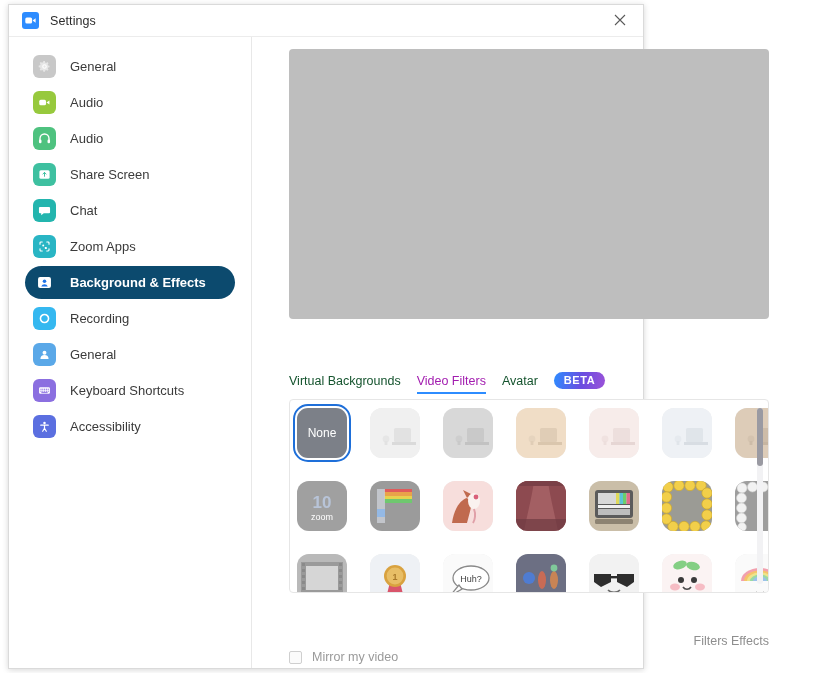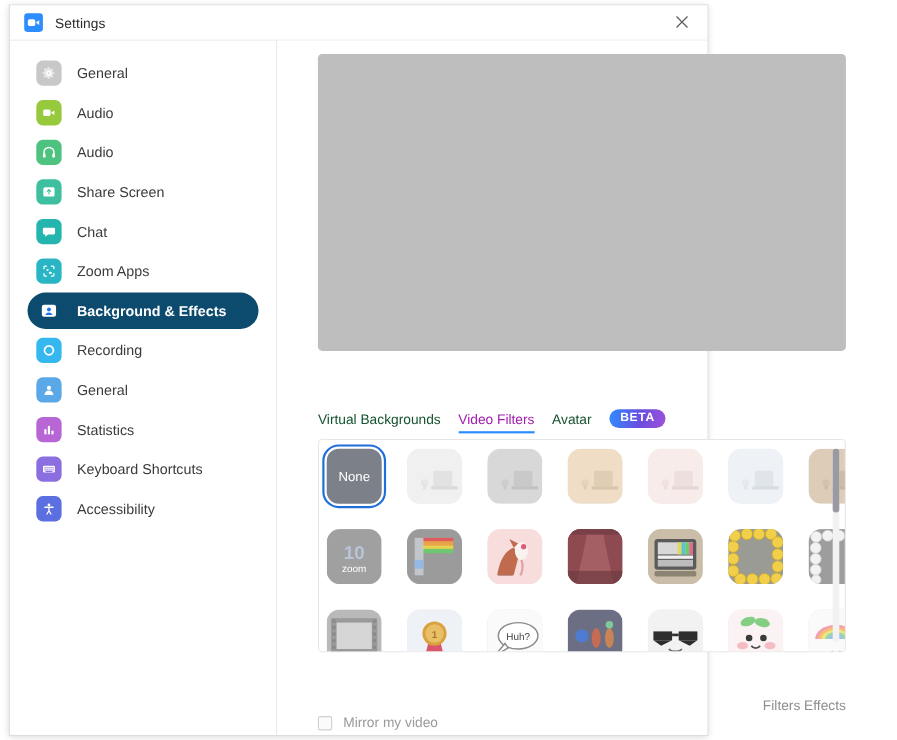--- a/index.html
+++ b/index.html
@@ -393,30 +393,20 @@
       <div class="nav-item">
         <div class="nav-icon" style="background:#5aa8e8">
           <svg viewBox="0 0 20 20" width="15" height="15" aria-hidden="true">
             <circle cx="10" cy="7.6" r="2.6" fill="#ffffff"></circle>
             <path d="M4.6 16a5.4 5.4 0 0 1 10.8 0z" fill="#ffffff"></path>
           </svg>
         </div>
         <span class="nav-label">General</span>
       </div>
 
-      <div class="nav-item">
-        <div class="nav-icon" style="background:#b866d6">
-          <svg viewBox="0 0 20 20" width="15" height="15" aria-hidden="true">
-            <rect x="4.4" y="9.6" width="2.6" height="6.2" fill="#ffffff"></rect>
-            <rect x="8.7" y="5.6" width="2.6" height="10.2" fill="#ffffff"></rect>
-            <rect x="13" y="11.4" width="2.6" height="4.4" fill="#ffffff"></rect>
-          </svg>
-        </div>
-        <span class="nav-label">Statistics</span>
-      </div>
 
       <div class="nav-item">
         <div class="nav-icon" style="background:#8b6fe0">
           <svg viewBox="0 0 20 20" width="15" height="15" aria-hidden="true">
             <rect x="2.8" y="5.8" width="14.4" height="8.4" rx="1.6" fill="#ffffff"></rect>
             <g fill="#8b6fe0">
               <rect x="4.6" y="7.6" width="1.5" height="1.5"></rect>
               <rect x="7" y="7.6" width="1.5" height="1.5"></rect>
               <rect x="9.4" y="7.6" width="1.5" height="1.5"></rect>
               <rect x="11.8" y="7.6" width="1.5" height="1.5"></rect>

